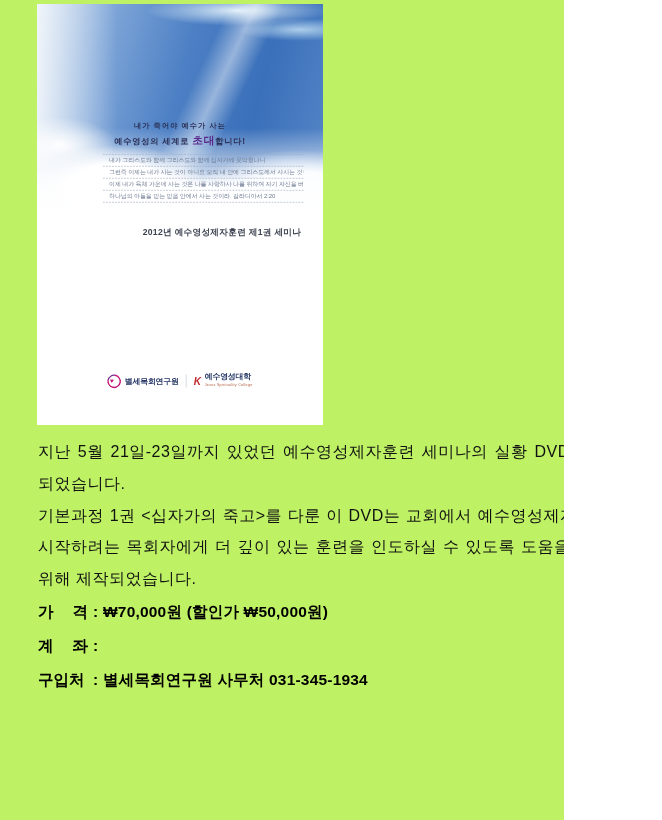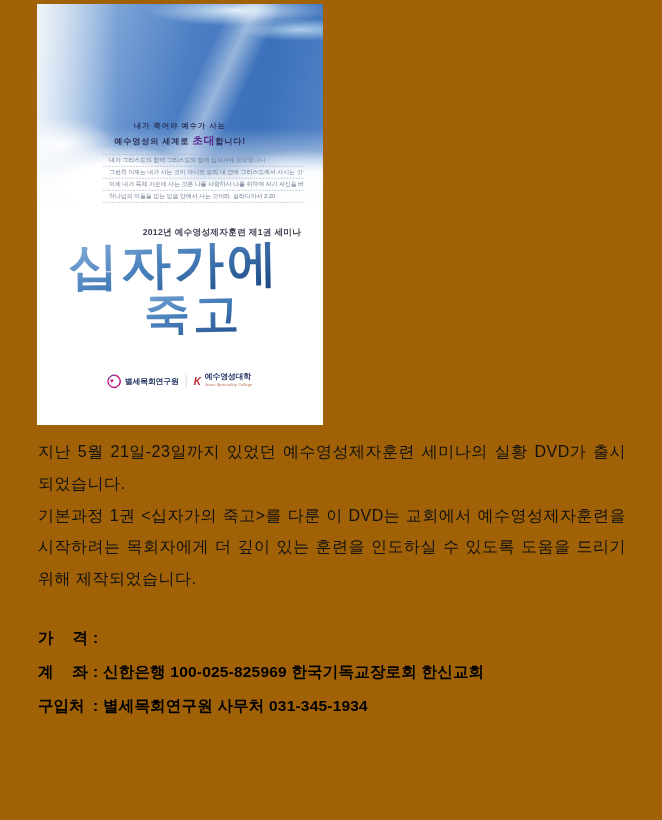--- a/index.html
+++ b/index.html
@@ -1,17 +1,17 @@
 <!DOCTYPE html>
 <html><head>
 <meta charset="utf-8">
 <style>
   html,body { margin:0; padding:0; background:#fff; }
   .page {
-    position:relative; width:662px; height:820px; background:#a16207;
+    position:relative; width:564px; height:820px; background:#bef264;
     font-family:"Liberation Sans", sans-serif; overflow:hidden;
   }
 
   
   .poster { position:absolute; left:37px; top:4px; width:286px; height:421px; background:#fff; }
   .sky {
     position:absolute; left:0; top:0; width:286px; height:214px;
     background:
       linear-gradient(to bottom, rgba(255,255,255,0) 58%, rgba(255,255,255,.85) 84%, #ffffff 97%),
       linear-gradient(115deg, rgba(255,255,255,0) 50%, rgba(255,255,255,.45) 57%, rgba(255,255,255,0) 64%),
@@ -60,21 +60,21 @@
   .logo-divider { width:1px; height:18px; background:#c6cbd4; }
   .jsc-mark { font-size:14px; font-weight:bold; font-style:italic; color:#c0272d; line-height:14px; }
   .jsc-mark::before { content:"K"; }
   .logo-right-texts { display:flex; flex-direction:column; line-height:11px; }
   .logo-sub { font-size:5px; color:#b05a3c; letter-spacing:.4px; }
 
   
   .doc { position:absolute; left:38px; top:436px; width:588px; color:#111; }
   .doc p { margin:0; font-size:16px; line-height:31.8px; letter-spacing:.5px;
     text-align:justify; }
-  .info { margin-top:26px; font-weight:bold; font-size:15.5px; color:#000; }
+  .info { font-weight:bold; font-size:15.5px; color:#000; }
   .info .row { display:flex; line-height:34px; }
   .info .lbl { flex:none; width:50px; text-align:justify; text-align-last:justify; }
   .info .sep { flex:none; width:15px; text-align:center; }
   .info .val { letter-spacing:.2px; white-space:nowrap; }
 </style>
 </head>
 <body>
 
 <div class="page">
 
@@ -88,24 +88,20 @@
 
     <div class="verses">
       <div class="verse">내가 그리스도와 함께 그리스도와 함께 십자가에 못박혔나니</div>
       <div class="verse">그런즉 이제는 내가 사는 것이 아니요 오직 내 안에 그리스도께서 사시는 것이라</div>
       <div class="verse">이제 내가 육체 가운데 사는 것은 나를 사랑하사 나를 위하여 자기 자신을 버리신</div>
       <div class="verse">하나님의 아들을 믿는 믿음 안에서 사는 것이라. 갈라디아서 2:20</div>
     </div>
 
     <div class="subtitle">2012년 예수영성제자훈련 제1권 세미나</div>
 
-    <div class="title">
-      <div class="t1">십자가에</div>
-      <div class="t2">죽고</div>
-    </div>
 
     <div class="logos">
       <div class="logo-left">
         <span class="heart-circle"></span>
         <span class="logo-text">별세목회연구원</span>
       </div>
       <div class="logo-divider"></div>
       <div class="logo-right">
         <span class="jsc-mark"></span>
         <span class="logo-right-texts">
@@ -117,25 +113,25 @@
   </div>
 
   <div class="doc">
     <p>지난 5월 21일-23일까지 있었던 예수영성제자훈련 세미나의 실황 DVD가 출시되었습니다.</p>
     <p>기본과정 1권 &lt;십자가의 죽고&gt;를 다룬 이 DVD는 교회에서 예수영성제자훈련을 시작하려는 목회자에게 더 깊이 있는 훈련을 인도하실 수 있도록 도움을 드리기 위해 제작되었습니다.</p>
 
     <div class="info">
       <div class="row">
         <span class="lbl">가 격</span>
         <span class="sep">:</span>
+        <span class="val">₩70,000원 (할인가 ₩50,000원)</span>
       </div>
       <div class="row">
         <span class="lbl">계 좌</span>
         <span class="sep">:</span>
-        <span class="val">신한은행 100-025-825969 한국기독교장로회 한신교회</span>
       </div>
       <div class="row">
         <span class="lbl">구입처</span>
         <span class="sep">:</span>
         <span class="val">별세목회연구원 사무처 031-345-1934</span>
       </div>
     </div>
   </div>
 
 </div>

